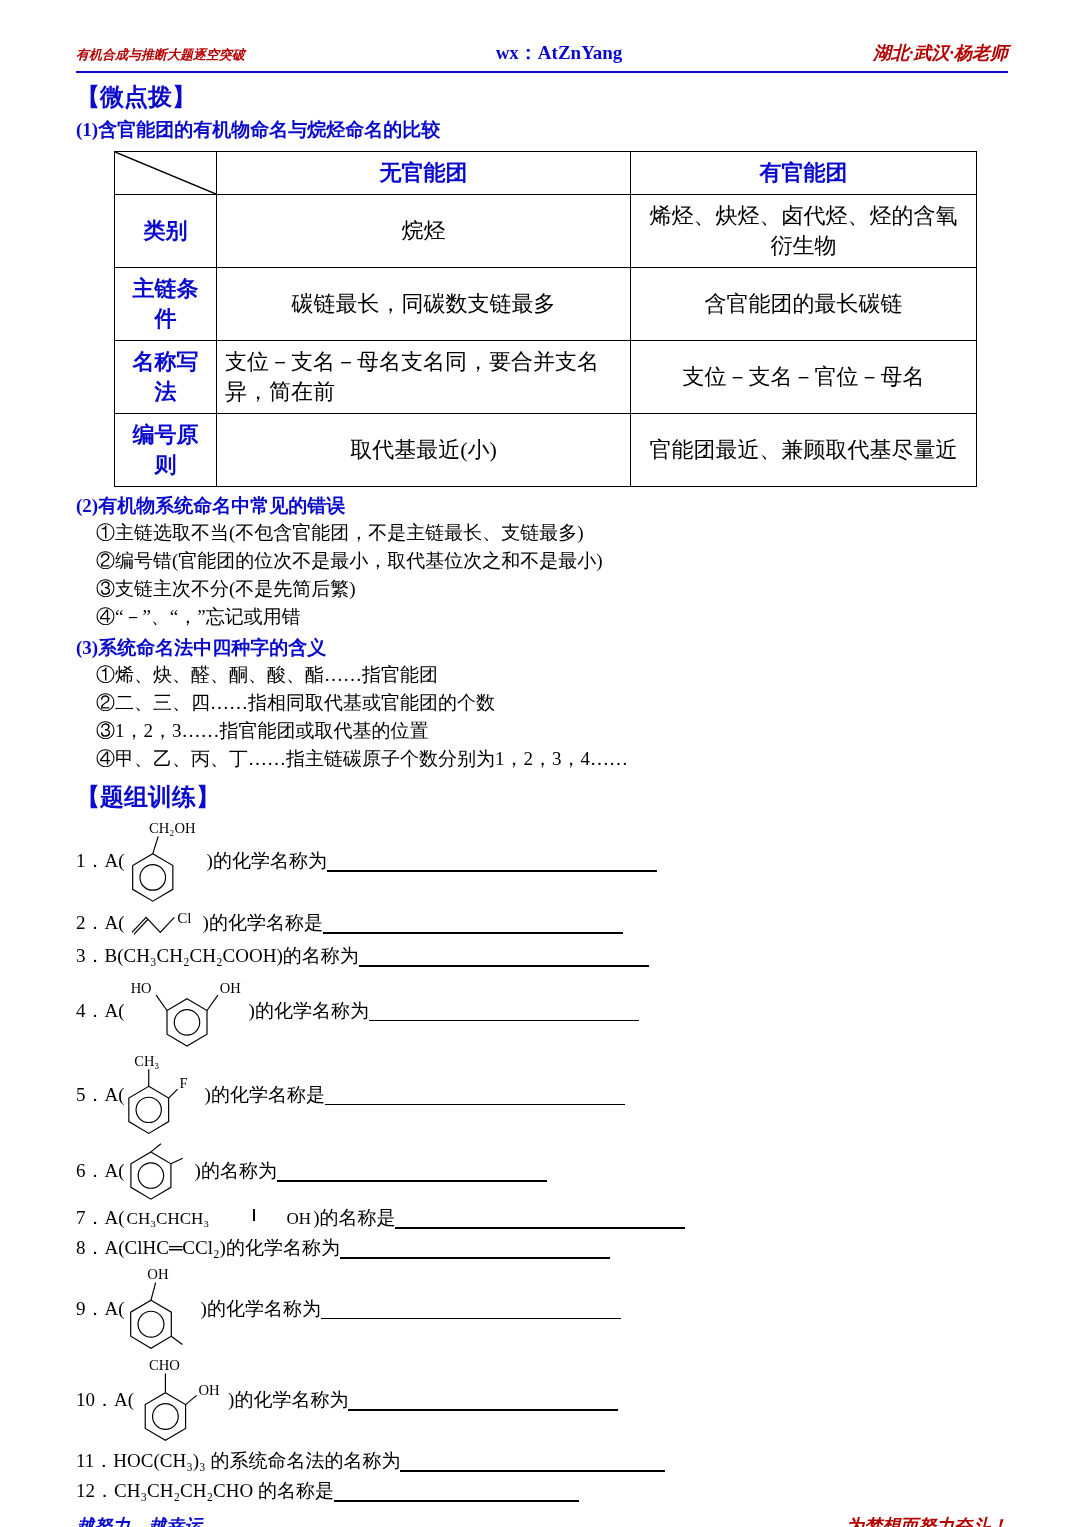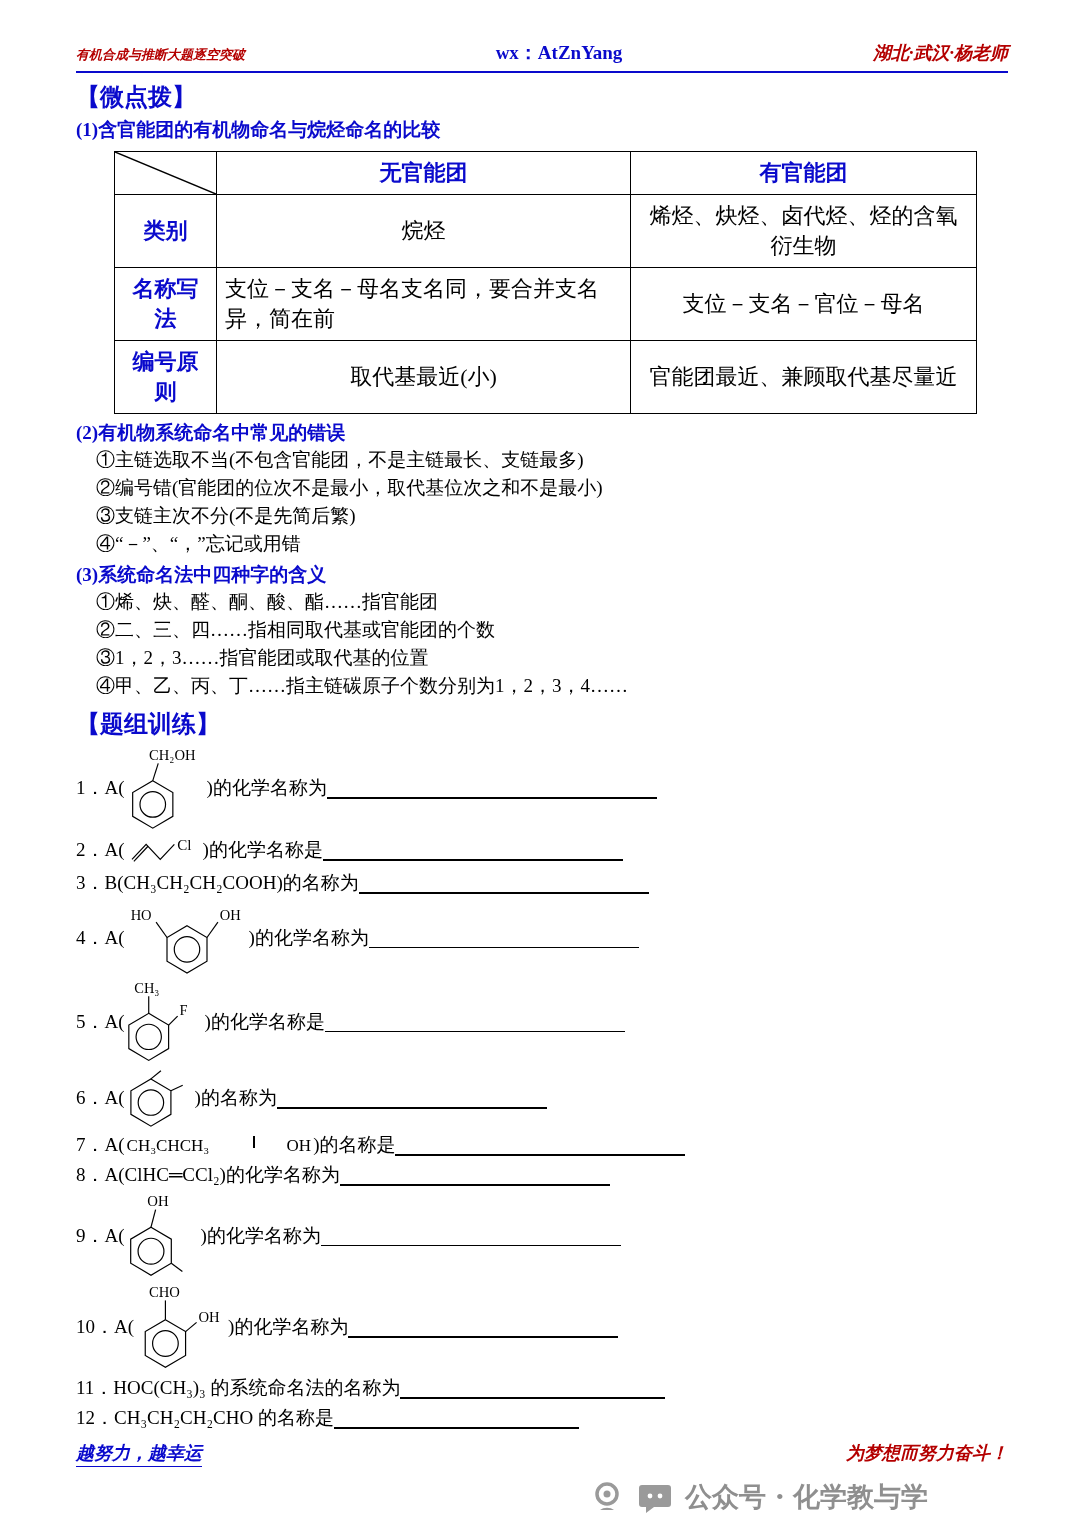--- a/index.html
+++ b/index.html
@@ -88,20 +88,25 @@
       </td>
       <th class="colhead">无官能团</th>
       <th class="colhead">有官能团</th>
     </tr>
     <tr>
       <td class="rowlab">类别</td>
       <td>烷烃</td>
       <td>烯烃、炔烃、卤代烃、烃的含氧衍生物</td>
     </tr>
     <tr>
+      <td class="rowlab">主链条件</td>
+      <td>碳链最长，同碳数支链最多</td>
+      <td>含官能团的最长碳链</td>
+    </tr>
+    <tr>
       <td class="rowlab">名称写法</td>
       <td class="leftal">支位－支名－母名支名同，要合并支名异，简在前</td>
       <td>支位－支名－官位－母名</td>
     </tr>
     <tr>
       <td class="rowlab">编号原则</td>
       <td>取代基最近(小)</td>
       <td>官能团最近、兼顾取代基尽量近</td>
     </tr>
   </tbody>

